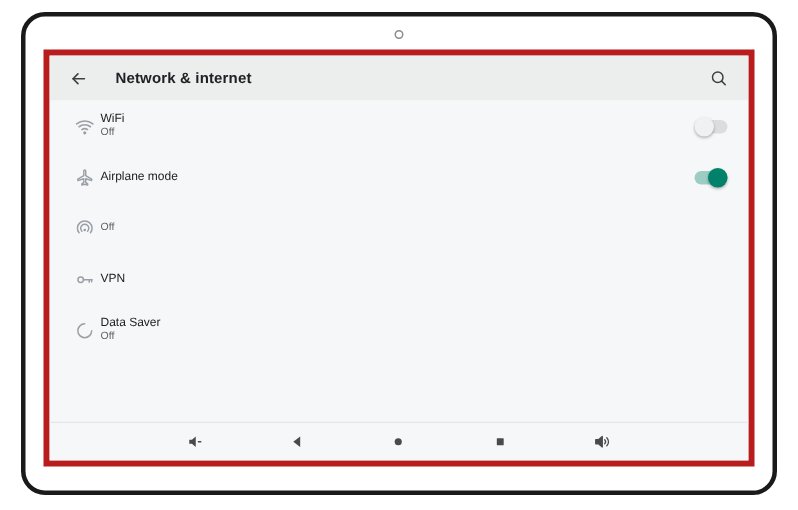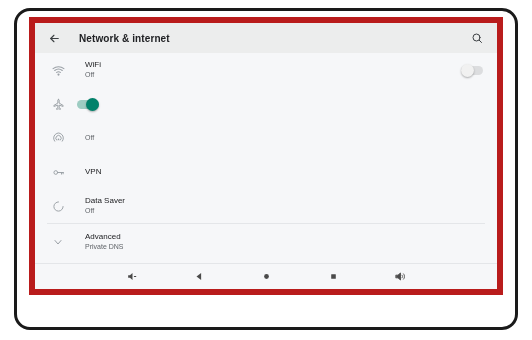--- a/index.html
+++ b/index.html
@@ -36,25 +36,25 @@
     border: 1px solid #8b8b8b;
     border-radius: 50%;
     box-sizing: border-box;
     background: #ffffff;
   }
 
   
   #screen {
     position: absolute;
     left: 12px;
-    top: 6px;
+    top: 22px;
     width: 474px;
     height: 278px;
     box-sizing: border-box;
-    border: 6px solid #b91c1c;
+    border: 4px solid #b91c1c;
     background: #f6f7f9;
     overflow: hidden;
     display: flex;
     flex-direction: column;
     justify-content: center;
   }
 
   
   #appbar {
     height: 30px;
@@ -122,21 +122,21 @@
     width: 22px;
     min-width: 22px;
     height: 22px;
     display: flex;
     align-items: center;
     justify-content: center;
     color: #9aa0a6;
     flex: 0 0 auto;
   }
   .row-text {
-    margin-left: 16px;
+    margin-left: 0;
     display: flex;
     flex-direction: column;
     justify-content: center;
     line-height: 1.25;
     flex: 1 1 auto;
     min-width: 0;
   }
   .row-title {
     font-size: 8px;
     color: #202124;
@@ -243,20 +243,23 @@
           <span class="thumb"></span>
         </div>
       </div>
 
       <div class="row">
         <div class="row-icon">
           <svg width="13" height="13" viewBox="0 0 24 24" fill="none" stroke="currentColor" stroke-width="1.8" stroke-linecap="round" stroke-linejoin="round">
             <path d="M12 2.5c.7 0 1.2.6 1.2 1.3v5.6l7.3 4.3v1.8l-7.3-2.3v4.6l2.4 1.7v1.4L12 20l-3.6.9v-1.4l2.4-1.7v-4.6l-7.3 2.3v-1.8l7.3-4.3V3.8c0-.7.5-1.3 1.2-1.3z"></path>
           </svg>
         </div>
+        <div class="row-text">
+          <span class="row-title">Airplane mode</span>
+        </div>
         <div class="toggle on">
           <span class="track"></span>
           <span class="thumb"></span>
         </div>
       </div>
 
       <div class="row">
         <div class="row-icon">
           <svg width="13" height="13" viewBox="0 0 24 24" fill="none" stroke="currentColor" stroke-width="1.8" stroke-linecap="round" stroke-linejoin="round">
             <path d="M5 17a9 9 0 1 1 14 0"></path>
@@ -288,31 +291,20 @@
           <svg width="13" height="13" viewBox="0 0 24 24" fill="none" stroke="currentColor" stroke-width="1.8" stroke-linecap="round" stroke-linejoin="round">
             <path d="M12 3.5a8.5 8.5 0 1 0 8.5 8.5"></path>
           </svg>
         </div>
         <div class="row-text">
           <span class="row-title">Data Saver</span>
           <span class="row-sub">Off</span>
         </div>
       </div>
 
-      <div class="row tall divided">
-        <div class="row-icon">
-          <svg width="12" height="12" viewBox="0 0 24 24" fill="none" stroke="currentColor" stroke-width="2" stroke-linecap="round" stroke-linejoin="round">
-            <polyline points="6 9 12 16 18 9"></polyline>
-          </svg>
-        </div>
-        <div class="row-text">
-          <span class="row-title">Advanced</span>
-          <span class="row-sub">Private DNS</span>
-        </div>
-      </div>
 
     </div>
 
     <div id="navbar">
 
       <div class="nav-btn">
         <svg width="13" height="13" viewBox="0 0 24 24" fill="currentColor">
           <path d="M4 9.5h3.3L12 5.5v13L7.3 14.5H4z"></path>
           <rect x="14.5" y="11" width="4.5" height="1.8" rx="0.6"></rect>
         </svg>

